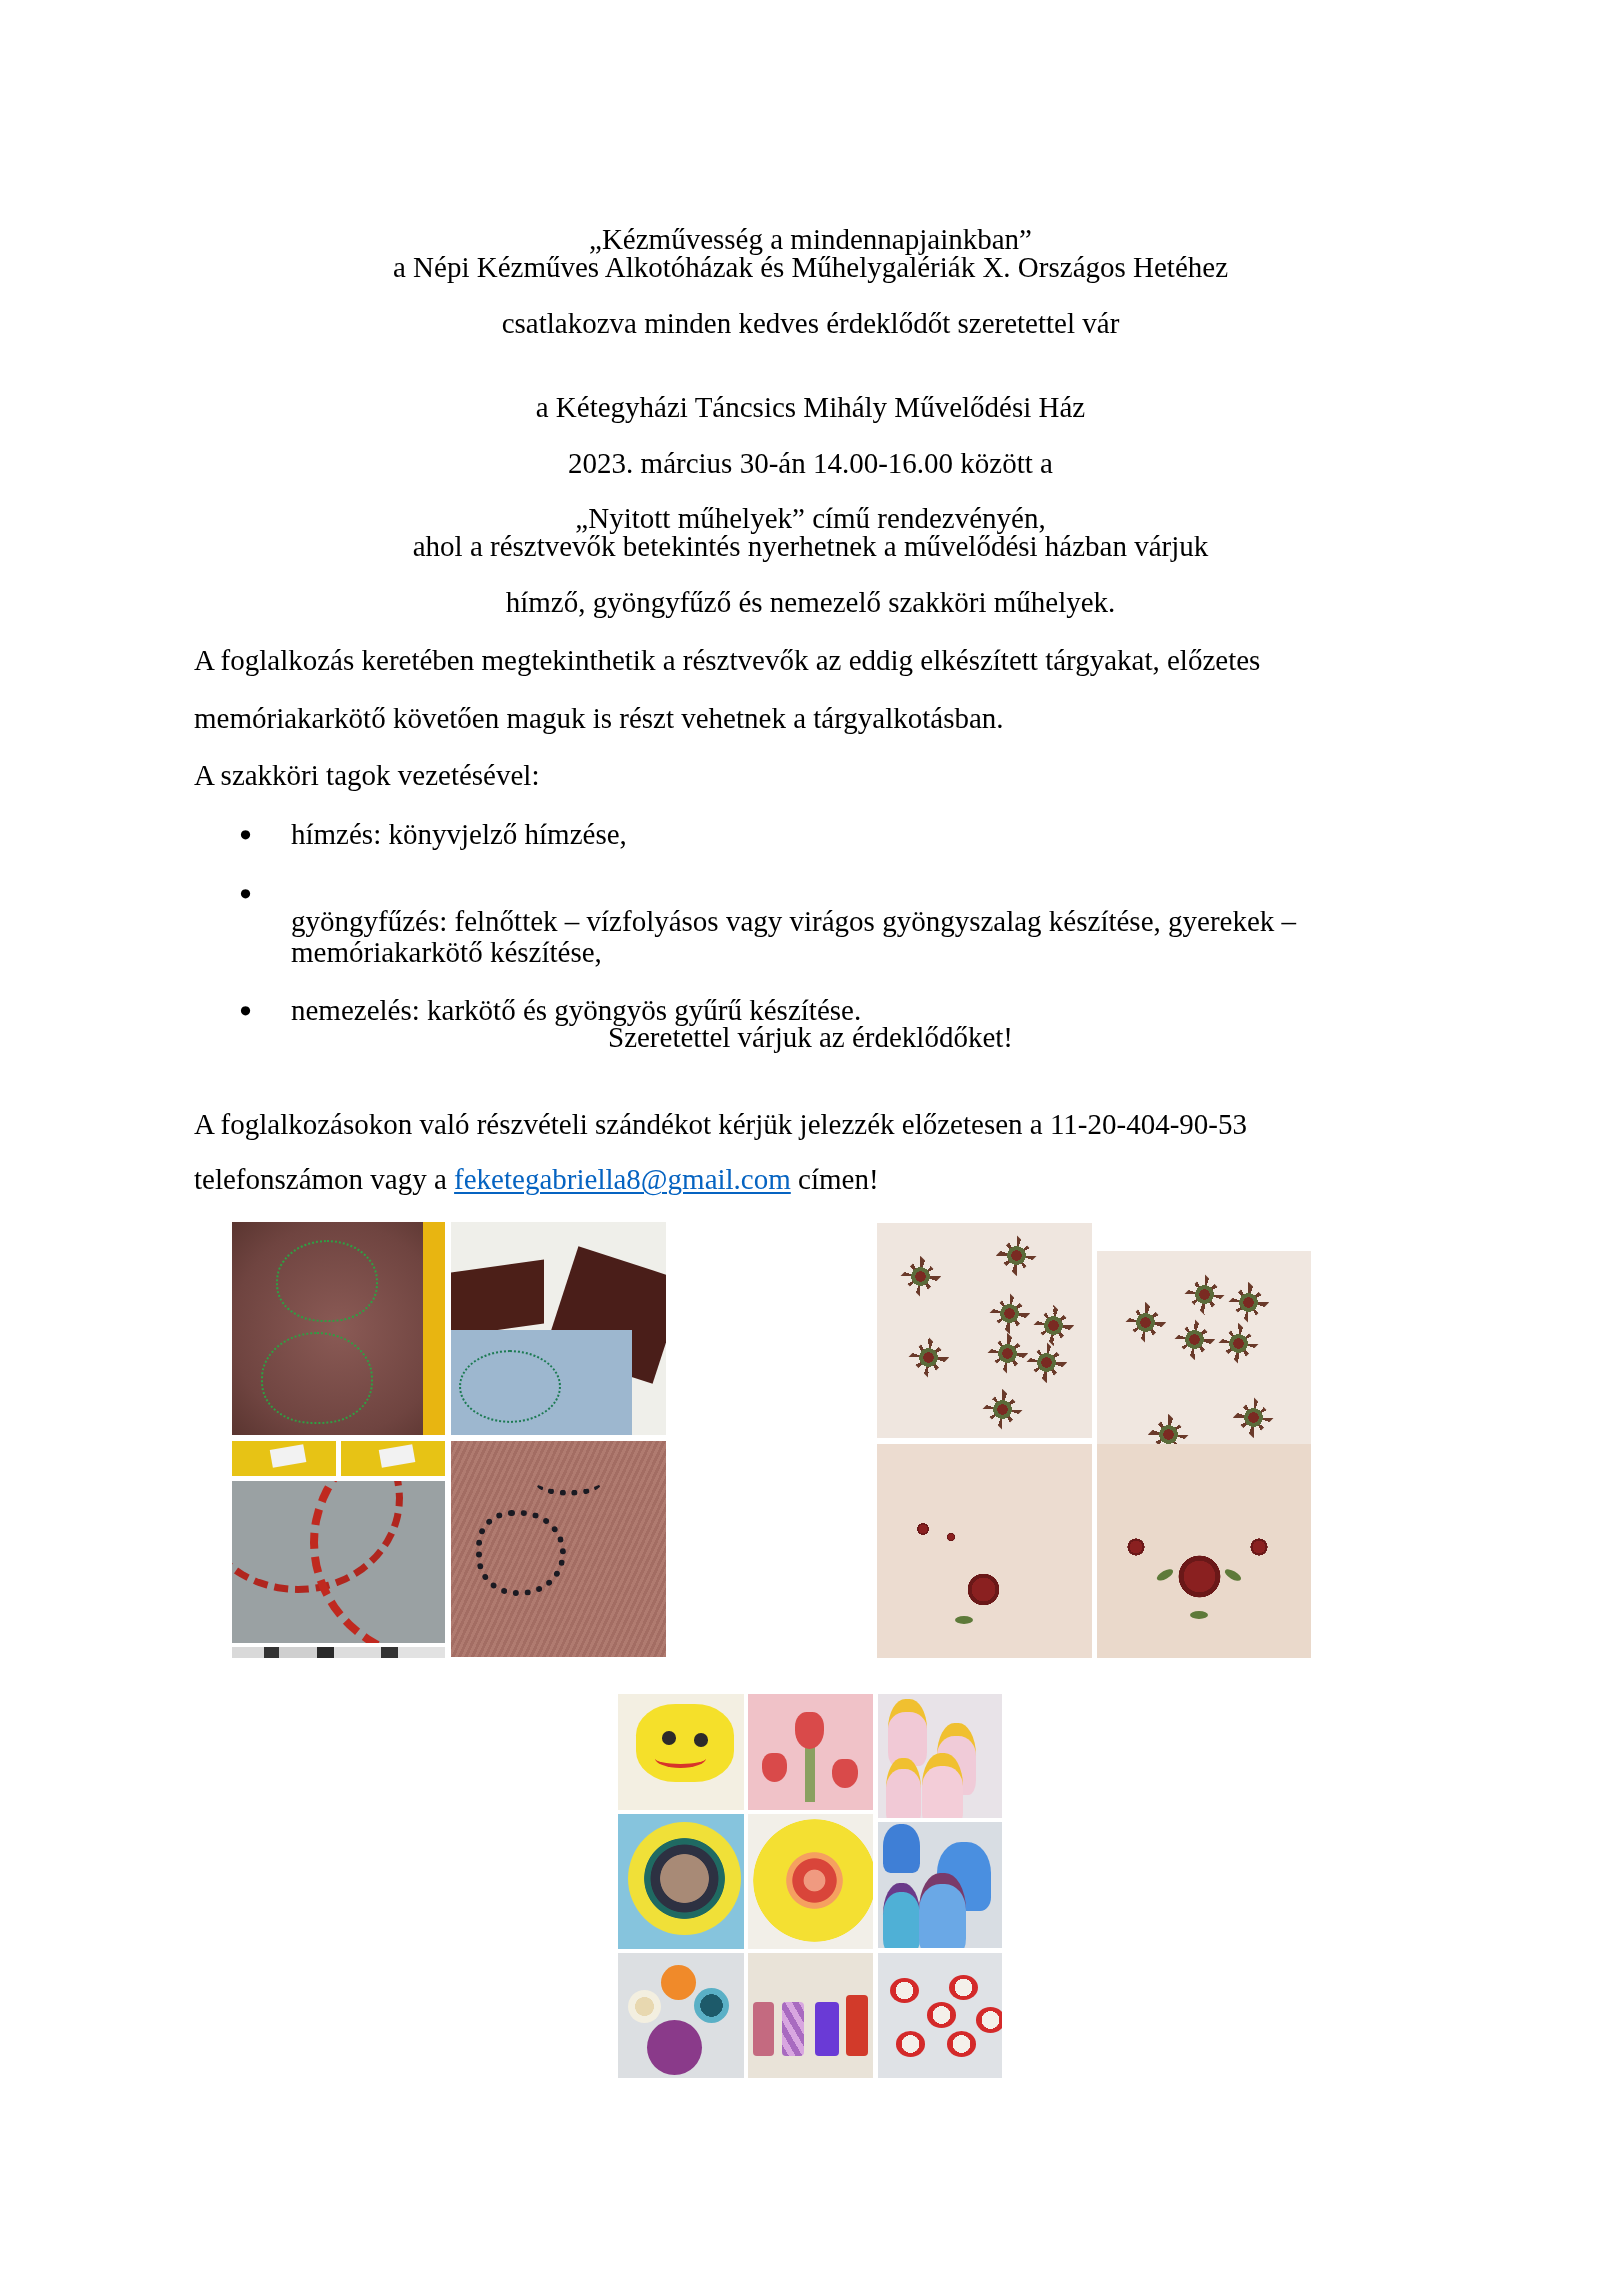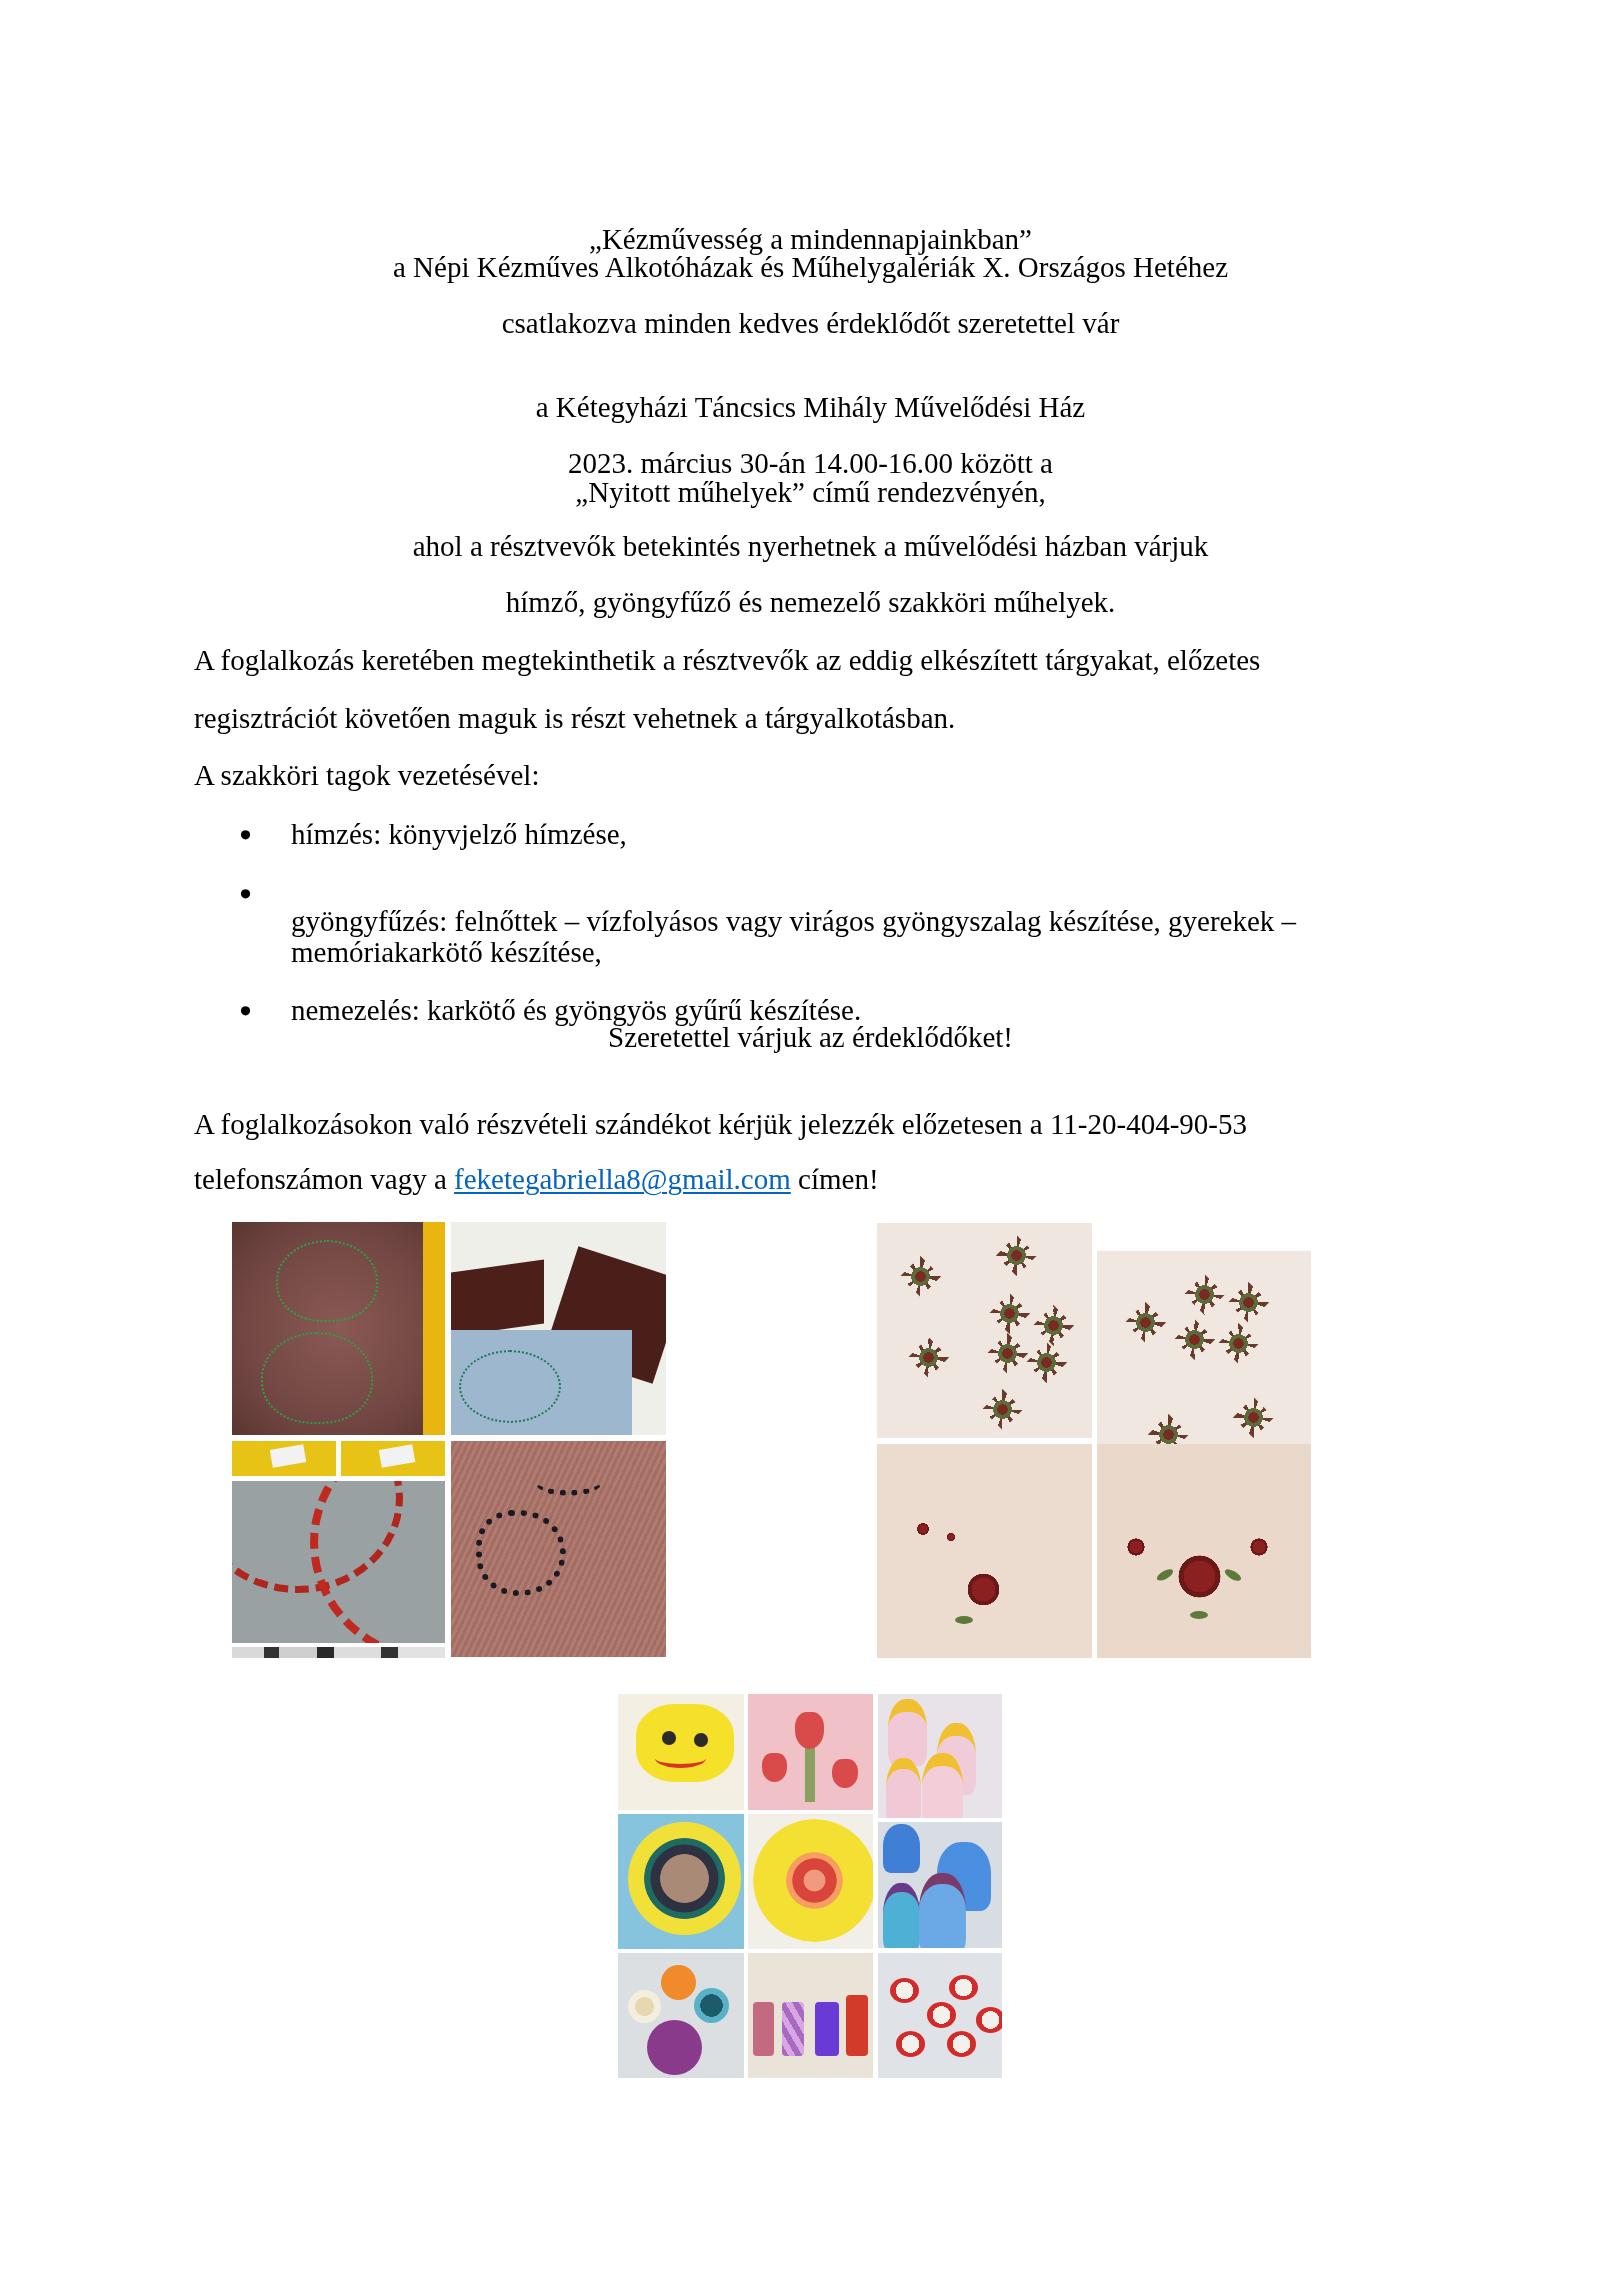--- a/index.html
+++ b/index.html
@@ -71,26 +71,26 @@
   .ring { position: absolute; width: 29px; height: 25.5px; border-radius: 50%; background: radial-gradient(circle, #f4f0ea 0 45%, #d42a2a 46% 100%); }
 </style>
 </head>
 <body>
 
 <div class="line center b" style="top:194px">„Kézművesség a mindennapjainkban”</div>
 <div class="line center" style="top:250px">a Népi Kézműves Alkotóházak és Műhelygalériák X. Országos Hetéhez</div>
 <div class="line center" style="top:306px">csatlakozva minden kedves érdeklődőt szeretettel vár</div>
 <div class="line center b" style="top:362px">a Kétegyházi Táncsics Mihály Művelődési Ház</div>
 <div class="line center b" style="top:418px">2023. március 30-án 14.00-16.00 között a</div>
-<div class="line center b" style="top:447px">„Nyitott műhelyek” című rendezvényén,</div>
+<div class="line center b" style="top:473px">„Nyitott műhelyek” című rendezvényén,</div>
 <div class="line center" style="top:529px">ahol a résztvevők betekintés nyerhetnek a művelődési házban várjuk</div>
 <div class="line center" style="top:585px"><span class="b">hímző, gyöngyfűző és nemezelő szakköri</span><span> műhelyek.</span></div>
 
 <div class="line left" style="top:643px">A foglalkozás keretében megtekinthetik a résztvevők az eddig elkészített tárgyakat, előzetes</div>
-<div class="line left" style="top:701px">regisztrációt követően maguk is részt vehetnek a tárgyalkotásban.</div>
+<div class="line left" style="top:701px">memóriakarkötő követően maguk is részt vehetnek a tárgyalkotásban.</div>
 <div class="line left" style="top:758px">A szakköri tagok vezetésével:</div>
 
 <div>
   <span class="bullet" style="top:817px">●</span>
   <div class="line indent" style="top:817px">hímzés: könyvjelző hímzése,</div>
   <span class="bullet" style="top:876px">●</span>
   <div class="line indent" style="top:904px">gyöngyfűzés: felnőttek – vízfolyásos vagy virágos gyöngyszalag készítése, gyerekek –</div>
   <div class="line indent" style="top:935px">memóriakarkötő készítése,</div>
   <span class="bullet" style="top:993px">●</span>
   <div class="line indent" style="top:993px">nemezelés: karkötő és gyöngyös gyűrű készítése.</div>

